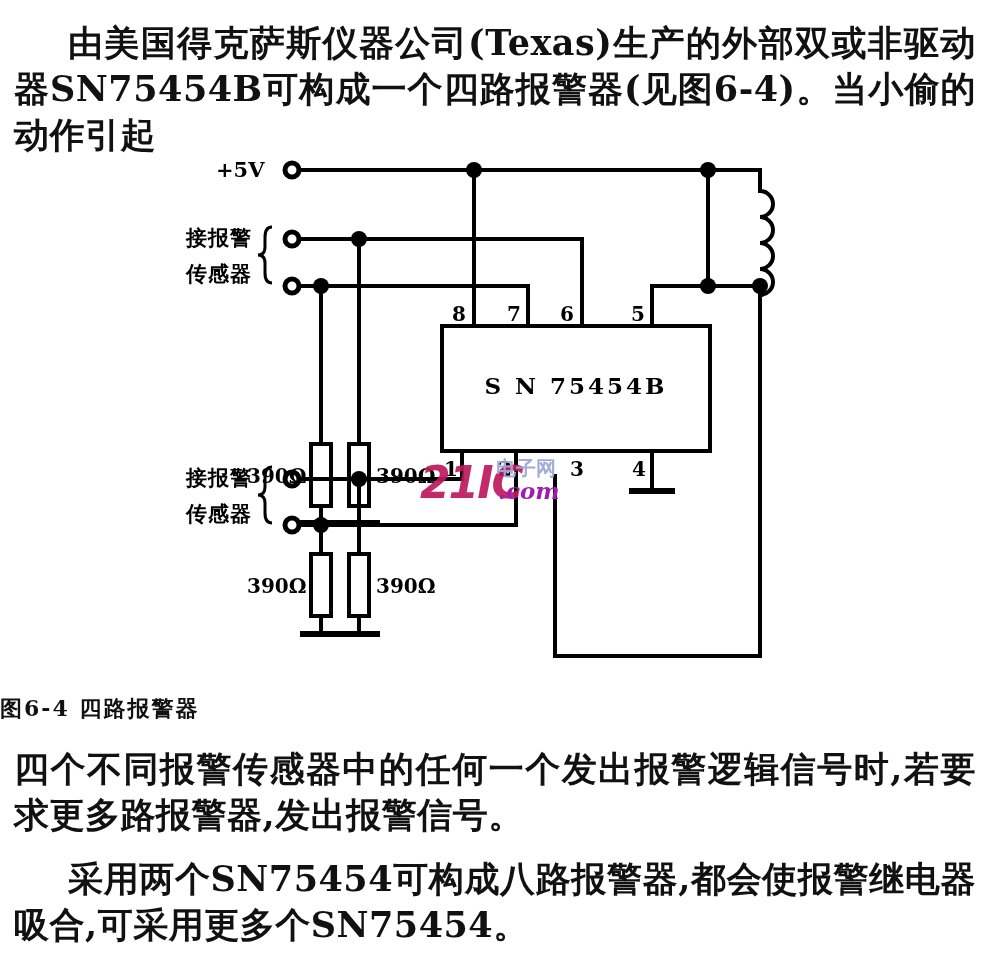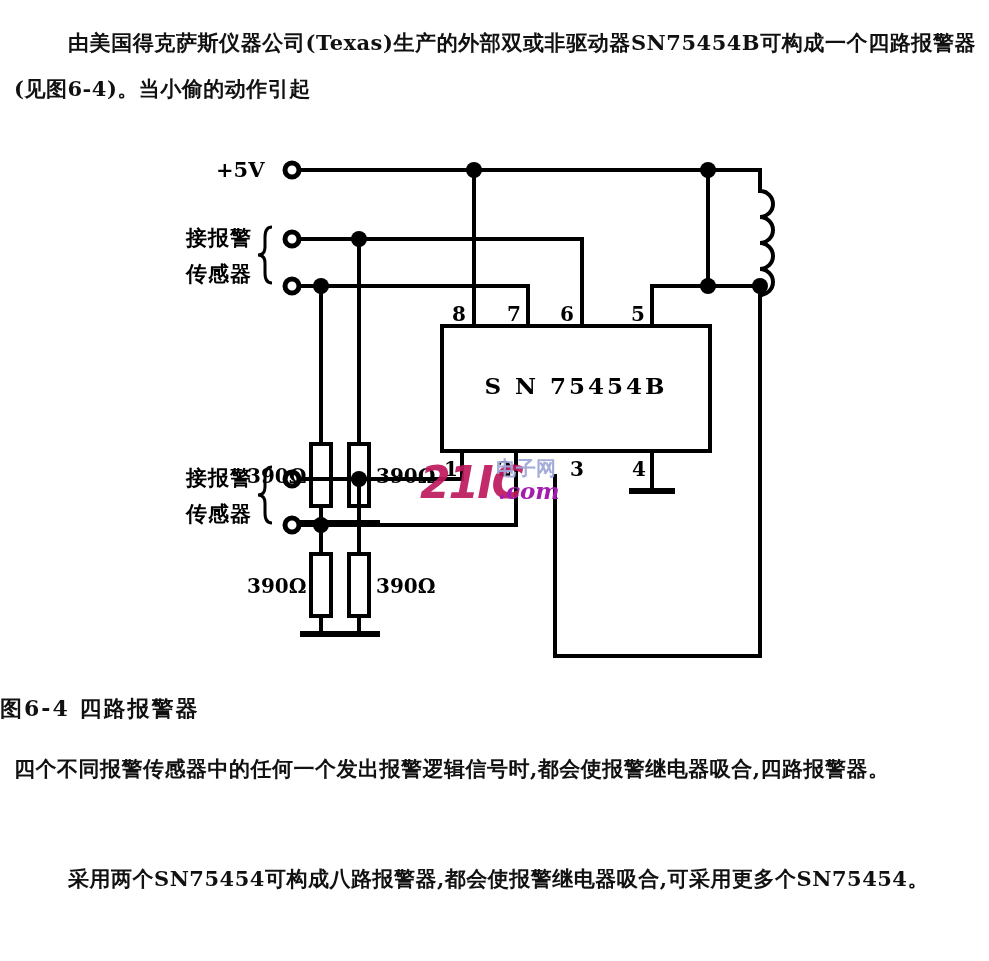--- a/index.html
+++ b/index.html
@@ -18,21 +18,21 @@
 
   .page {
     position: absolute;
     inset: 0;
   }
 
   
   .para {
     position: absolute;
     font-family: "DejaVu Serif", "Liberation Serif", serif;
-    font-size: 21px;
+    font-size: 35px;
     line-height: 46px;
     letter-spacing: 0.5px;
     color: #111;
     white-space: nowrap;
     font-weight: 600;
   }
   .para-top {
     left: 14px;
     top: 20px;
     width: 962px;
@@ -268,17 +268,17 @@
   </div>
 
   <div class="watermark">
     <span class="wm-21ic">21IC</span>
     <span class="wm-cn">电子网</span>
     <span class="wm-com">.com</span>
   </div>
 
   <div class="caption">图6-4  四路报警器</div>
 
-  <div class="para para-mid">四个不同报警传感器中的任何一个发出报警逻辑信号时,都会使报警继电器吸合,四路报警器。</div>
+  <div class="para para-mid">四个不同报警传感器中的任何一个发出报警逻辑信号时,若要求更多路报警器,发出报警信号。</div>
 
   <div class="para para-bot">采用两个SN75454可构成八路报警器,都会使报警继电器吸合,可采用更多个SN75454。</div>
 
 </div>
 
 </body></html>

